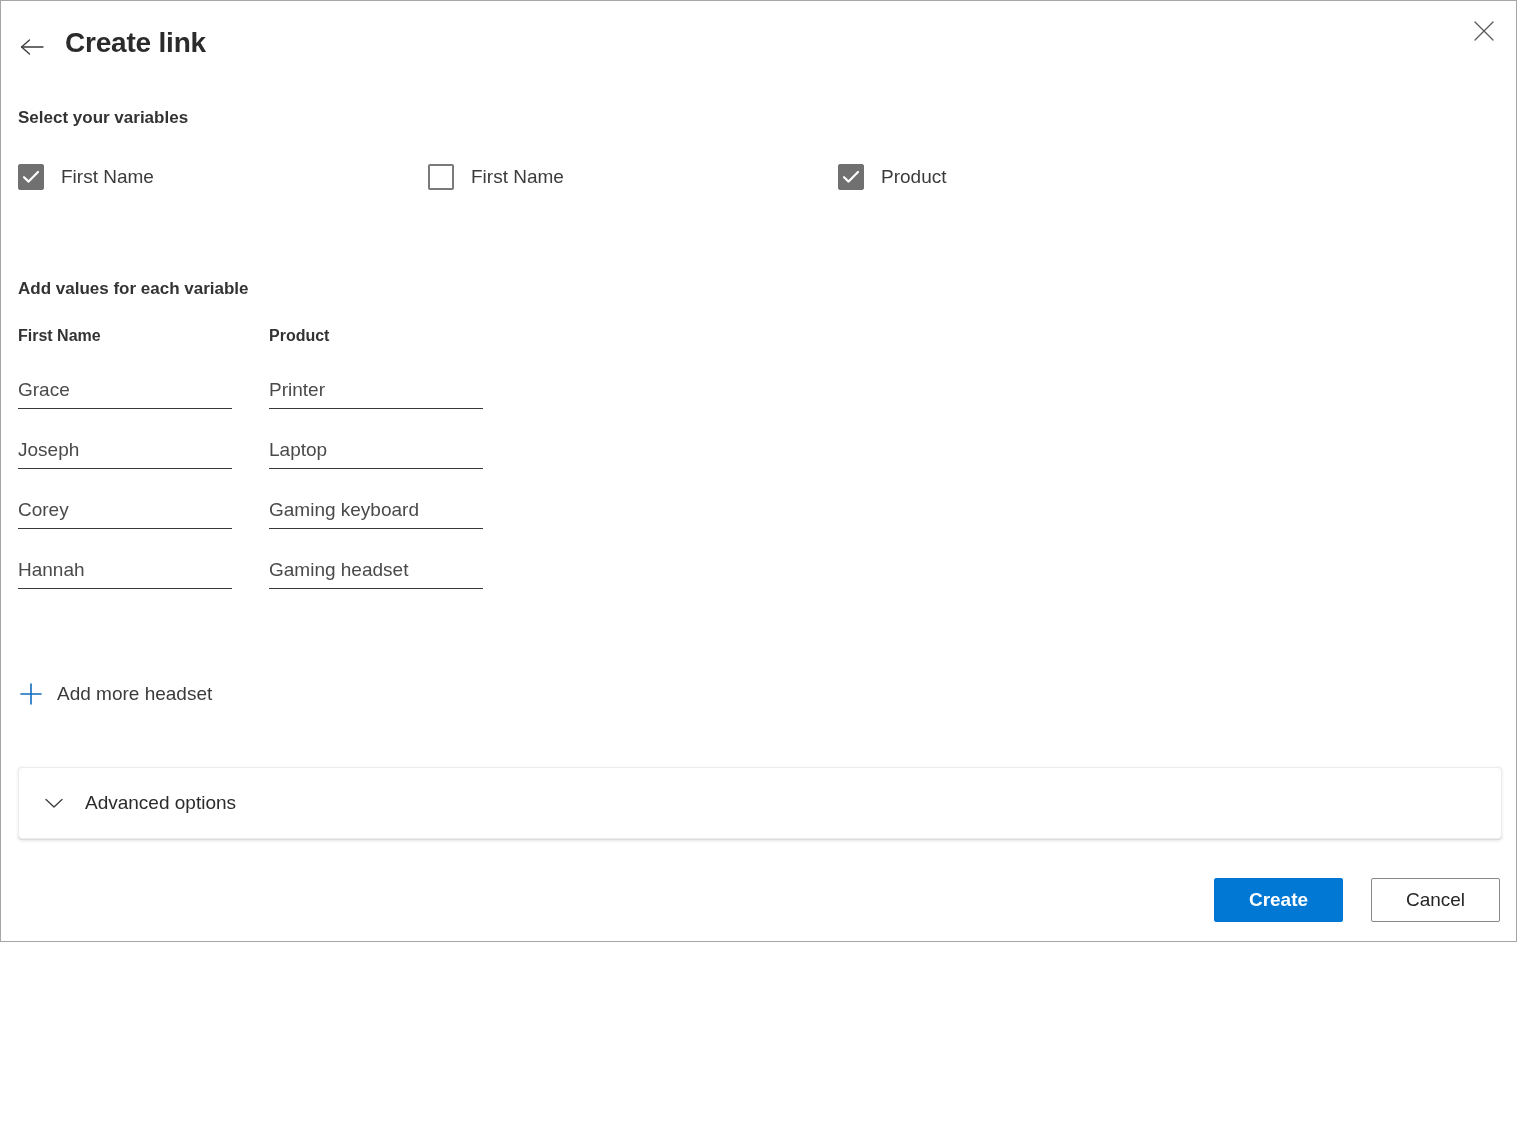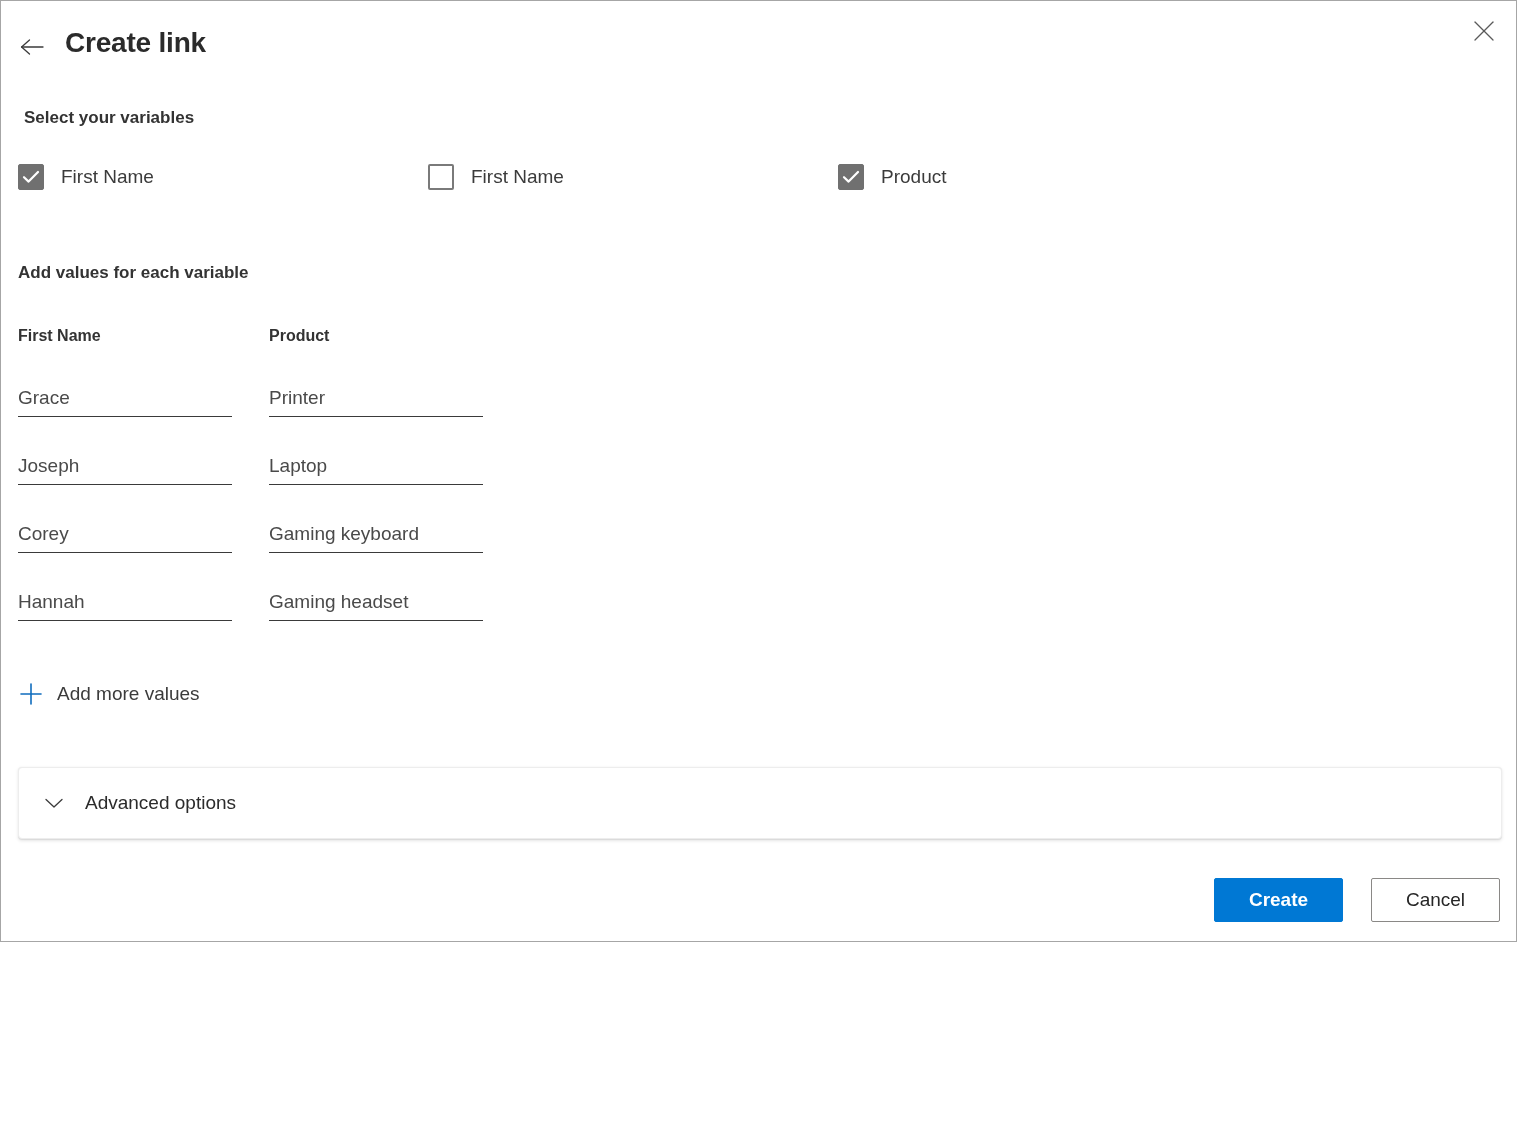--- a/index.html
+++ b/index.html
@@ -67,22 +67,22 @@
 
   
   .section-heading {
     position: absolute;
     font-size: 17px;
     font-weight: bold;
     color: #333333;
     letter-spacing: 0px;
     white-space: nowrap;
   }
-  #variables-heading { left: 23px; top: 107px; }
-  #values-heading    { left: 17px; top: 262px; }
+  #variables-heading { left: 17px; top: 107px; }
+  #values-heading    { left: 17px; top: 278px; }
 
   
   #variables-row {
     position: absolute;
     left: 0;
     top: 160px;
     width: 100%;
     height: 32px;
   }
   .checkbox-item {
@@ -130,21 +130,21 @@
   }
   .column-header {
     font-size: 16px;
     font-weight: bold;
     color: #333333;
     white-space: nowrap;
     height: 22px;
   }
   .value-field {
     position: relative;
-    margin-top: 38px;
+    margin-top: 30px;
   }
   .value-field:first-of-type { margin-top: 41px; }
   .value-input {
     box-sizing: border-box;
     width: 100%;
     border: none;
     border-bottom: 1px solid #3a3a3a;
     outline: none;
     background: transparent;
     font-family: "Liberation Sans", sans-serif;
@@ -341,21 +341,21 @@
     </div>
   </div>
 
   <div id="add-more-values">
     <span id="plus-icon">
       <svg width="24" height="24" viewBox="0 0 24 24">
         <line x1="12" y1="2" x2="12" y2="22" stroke="#0f6cbd" stroke-width="1.6" stroke-linecap="round"></line>
         <line x1="2" y1="12" x2="22" y2="12" stroke="#0f6cbd" stroke-width="1.6" stroke-linecap="round"></line>
       </svg>
     </span>
-    <span id="add-more-values-label">Add more values</span>
+    <span id="add-more-values-label">Add more headset</span>
   </div>
 
   <div id="footer">
     <button id="create-button" class="footer-button">Create</button>
     <button id="cancel-button" class="footer-button">Cancel</button>
   </div>
 
   <div id="advanced-options">
     <span id="chevron-down-icon">
       <svg width="22" height="22" viewBox="0 0 22 22">

